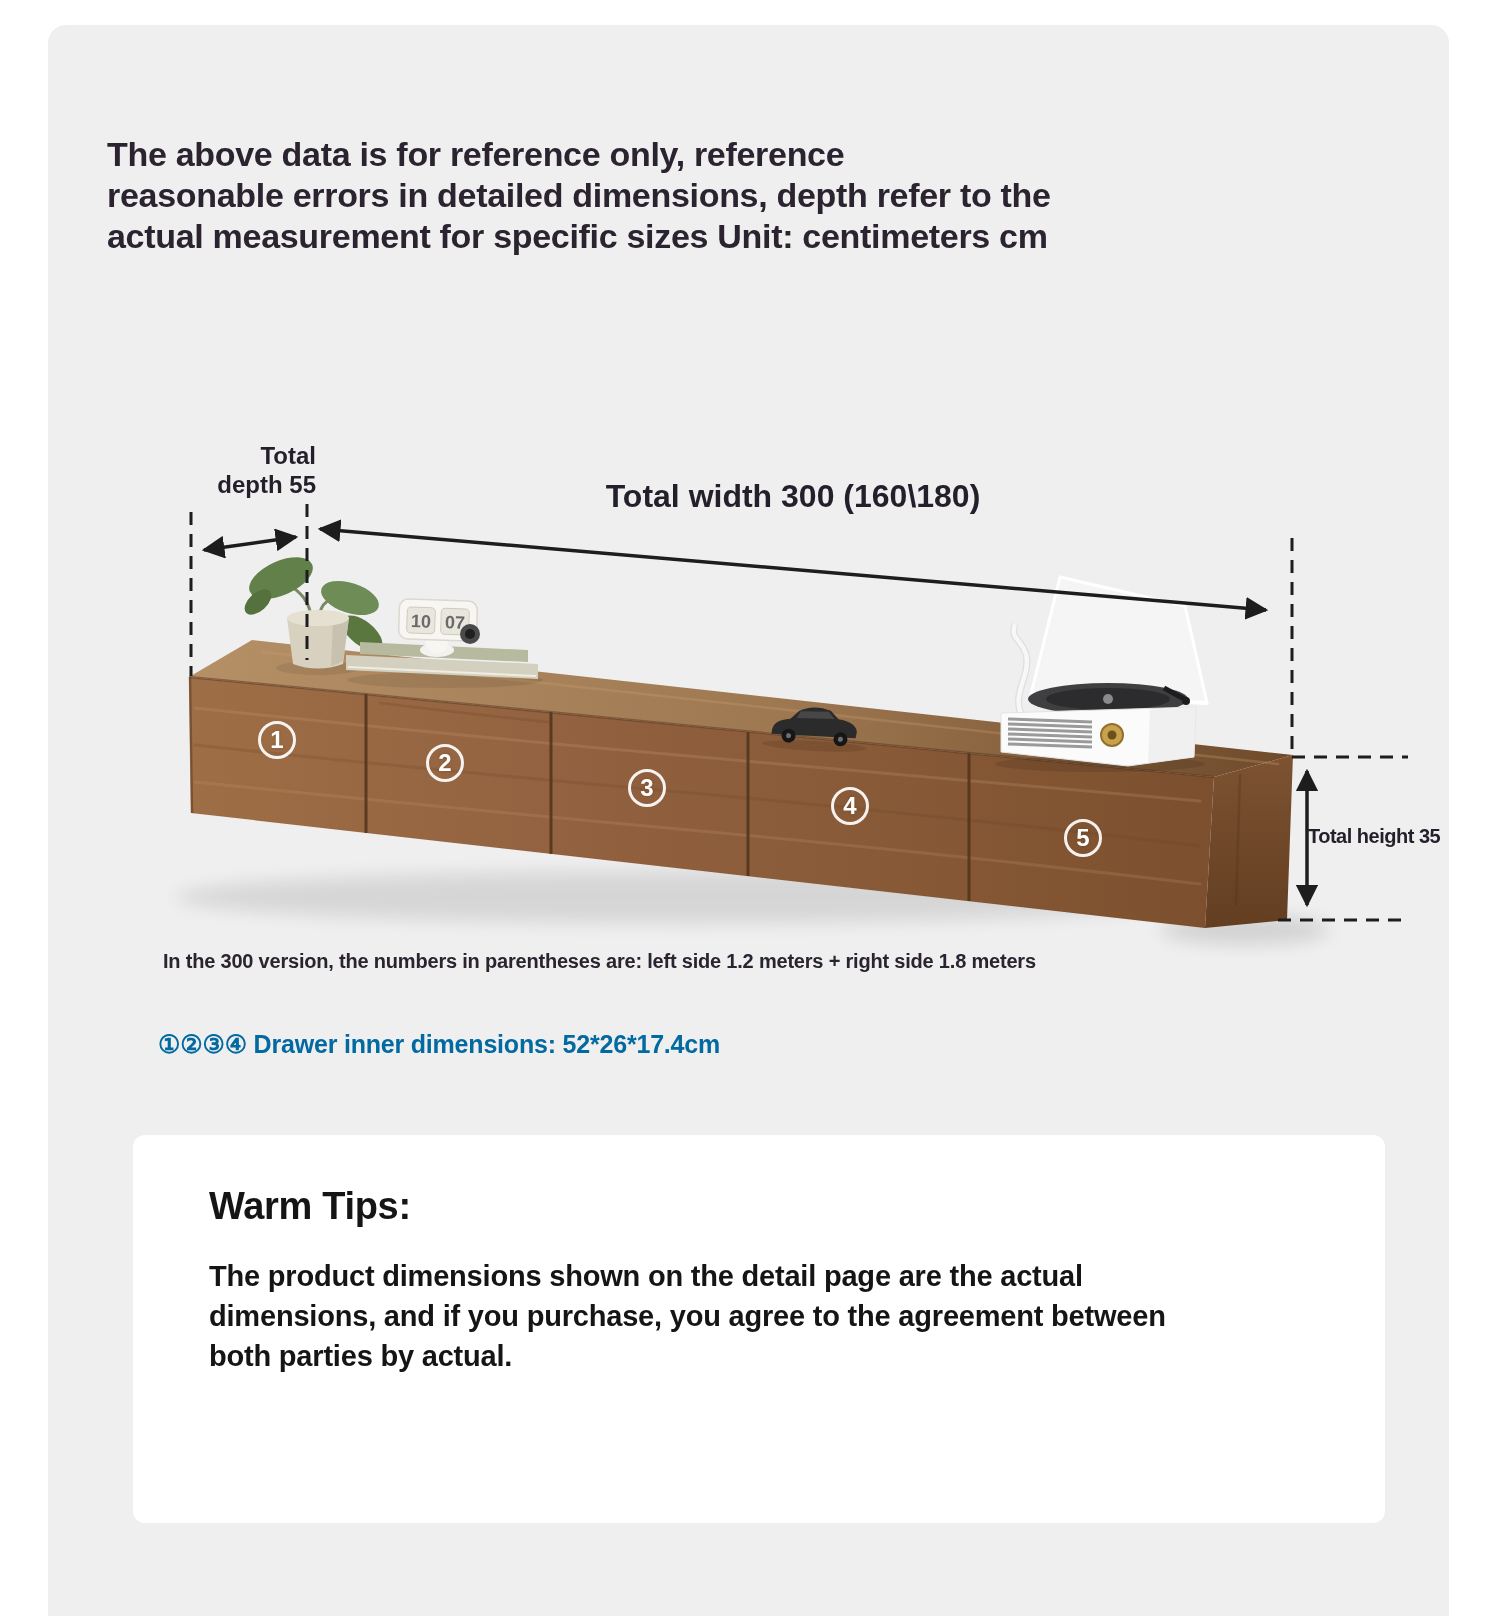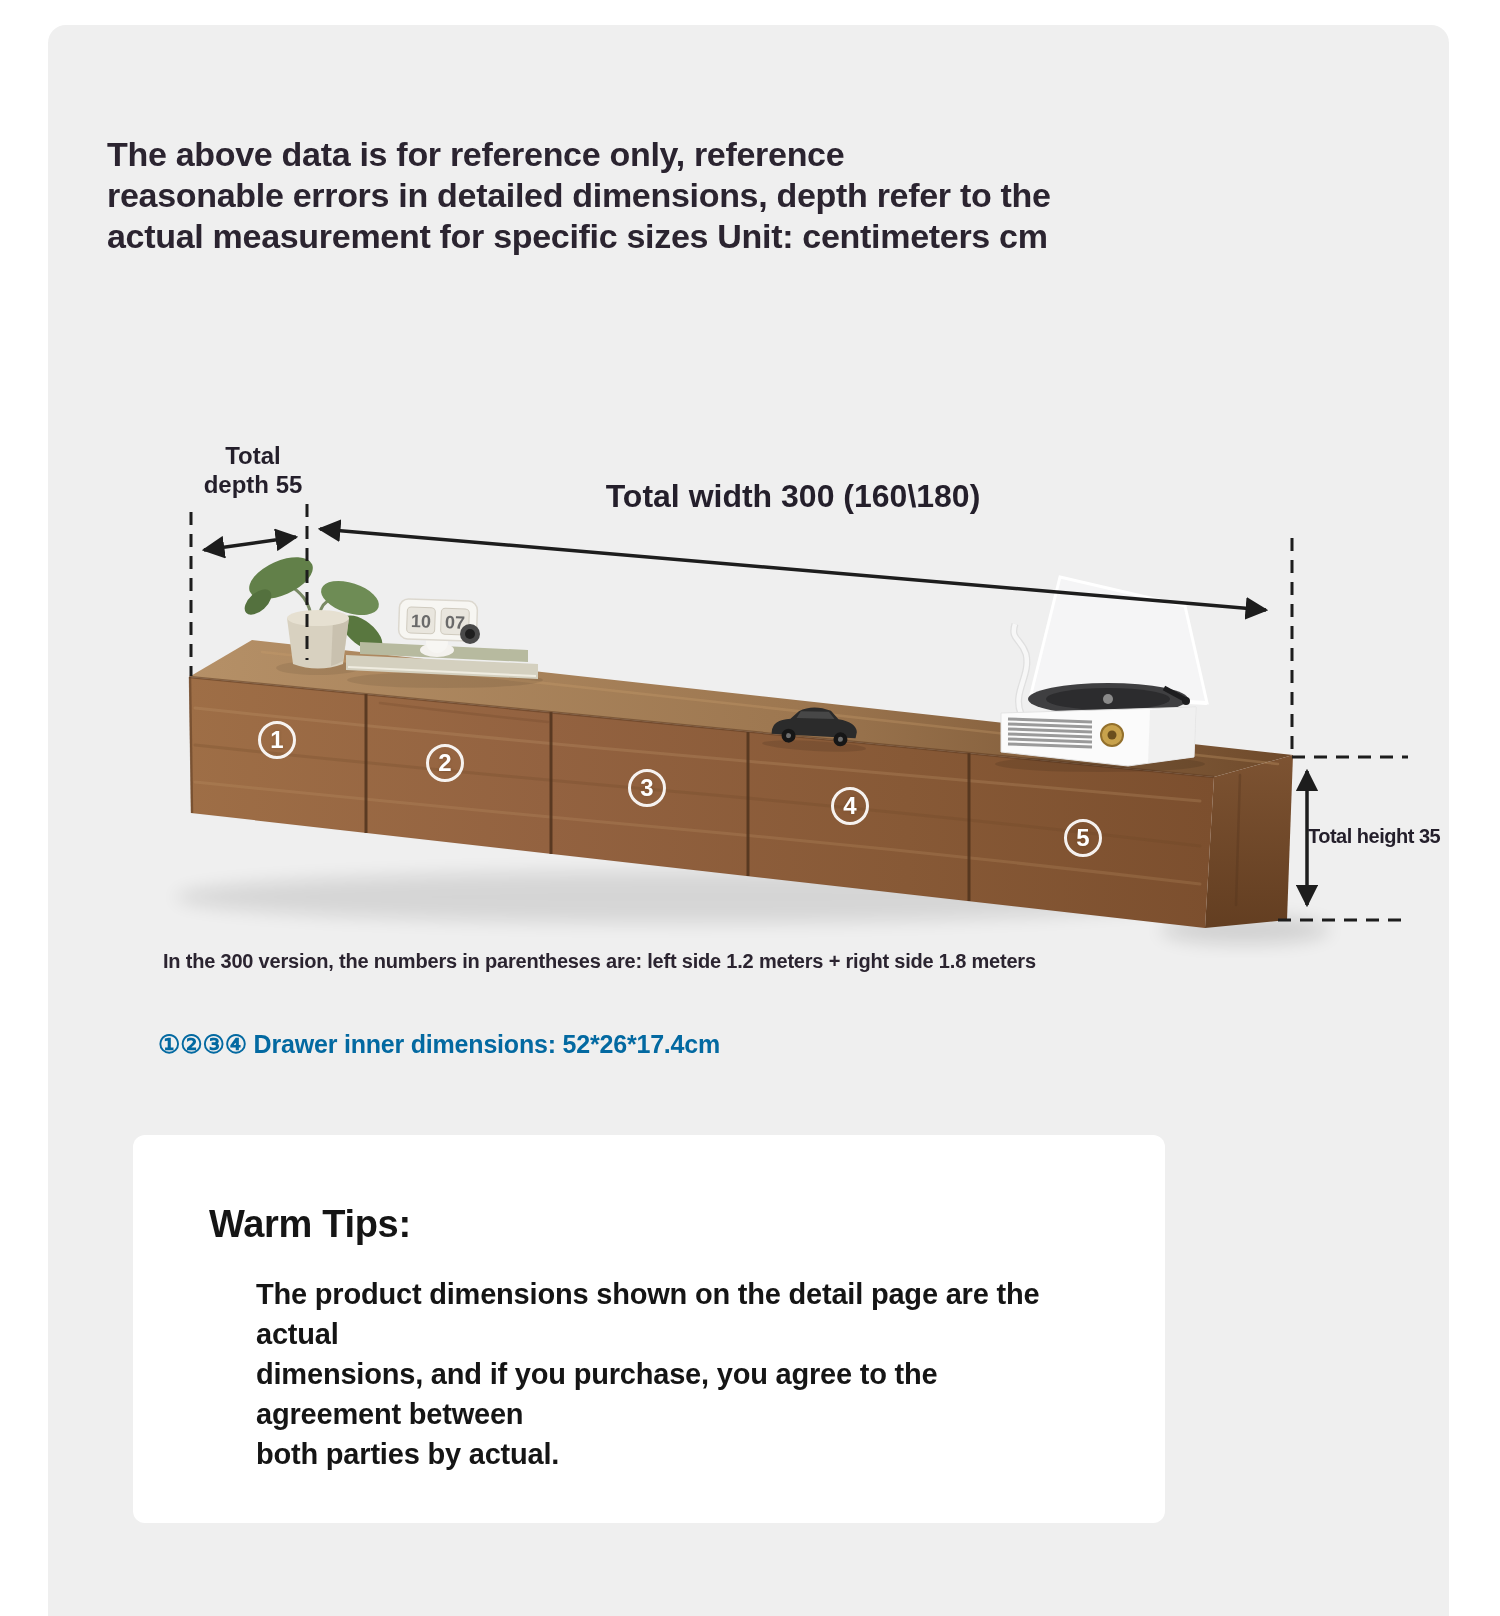--- a/index.html
+++ b/index.html
@@ -14,39 +14,39 @@
     left:48px;top:25px;width:1401px;height:1620px;
     background:#efefef;border-radius:18px;
   }
   .intro{
     left:107px;top:134px;
     font-size:34px;font-weight:700;line-height:41px;letter-spacing:-0.3px;
     color:#2b2430;
   }
   .diagram-svg{left:0;top:0;}
   .dim-label{color:#241f2b;font-weight:700;white-space:nowrap;}
-  .depth-label{left:190px;top:441px;width:126px;text-align:center;font-size:24px;line-height:29px;}
+  .depth-label{left:190px;top:441px;width:126px;text-align:right;font-size:24px;line-height:29px;}
   .width-label{left:543px;top:478px;width:500px;text-align:center;font-size:32px;}
   .height-label{left:1308px;top:825px;font-size:20px;letter-spacing:-0.5px;}
   .circle-num{
     width:38px;height:38px;box-sizing:border-box;
     border:3px solid rgba(255,255,255,0.92);border-radius:50%;
     color:#ffffff;font-size:24px;font-weight:700;
     display:flex;align-items:center;justify-content:center;
     text-shadow:0 0 3px rgba(90,55,25,0.35);
   }
   .note1{left:163px;top:950px;font-size:20px;font-weight:700;letter-spacing:-0.2px;white-space:nowrap;color:#2b2430;}
   .note2{left:158px;top:1030px;font-size:25px;font-weight:700;letter-spacing:-0.2px;white-space:nowrap;color:#0369a1;}
   .tips{
-    left:133px;top:1135px;width:1032px;height:388px;
+    left:133px;top:1135px;width:1252px;height:388px;
     background:#ffffff;border-radius:12px;box-sizing:border-box;
-    padding:68px 80px 0 76px;
+    padding:50px 80px 0 76px;
   }
   .tips-title{font-size:38px;font-weight:700;color:#151515;letter-spacing:-0.3px;}
-  .tips-body{margin-top:28px;font-size:29px;font-weight:700;color:#151515;line-height:40px;letter-spacing:-0.2px;margin-left:47px;}
+  .tips-body{margin-top:28px;font-size:29px;font-weight:700;color:#151515;line-height:40px;letter-spacing:-0.2px;}
 </style>
 </head>
 <body>
 
 <div>
   <div class="abs card"></div>
 
   <div class="abs intro">
     <div>The above data is for reference only, reference</div>
     <div>reasonable errors in detailed dimensions, depth refer to the</div>

